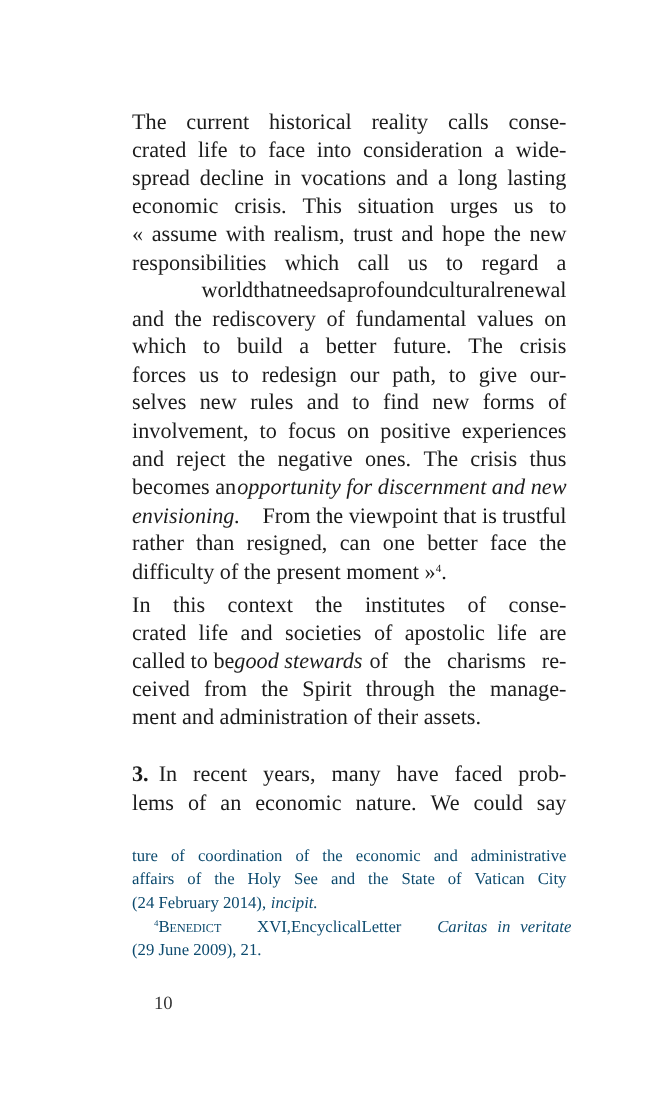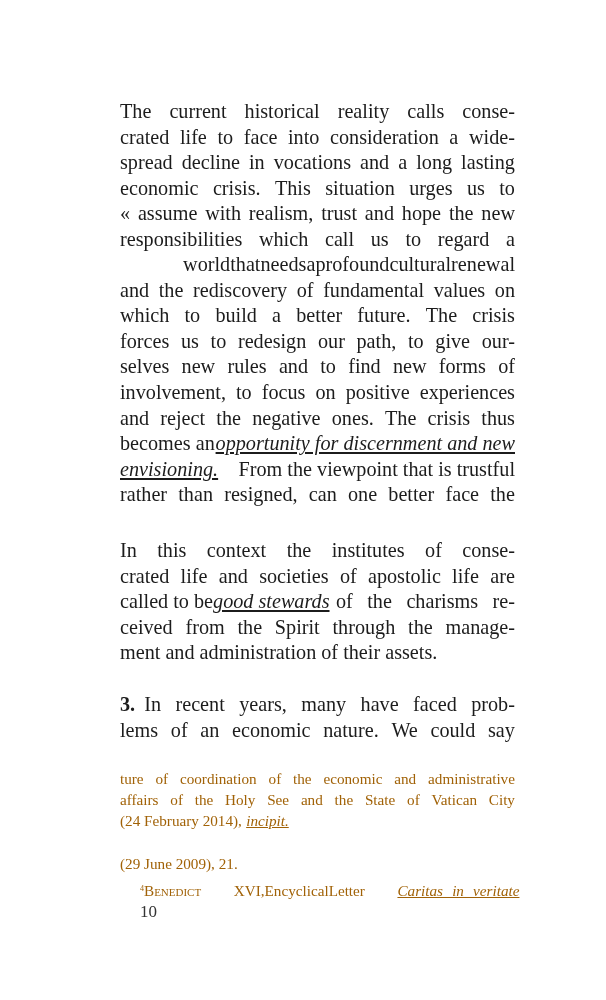--- a/index.html
+++ b/index.html
@@ -27,34 +27,34 @@
       width: 395px;
       font-size: 20.2px;
       line-height: 25.55px;
       text-align: justify;
       hyphens: manual;
     }
     .para1 { top: 99px; }
     .para2 { top: 538px; }
     .para3 { top: 692px; }
     .num { font-weight: bold; }
-    em, .it { font-style: italic; text-decoration: underline; }
+    em, .it { font-style: italic; }
     sup.fn {
       font-size: 10px;
       vertical-align: 6px;
       line-height: 0;
     }
     .footnotes {
       position: absolute;
       left: 0;
       top: 768px;
       width: 395px;
       font-size: 15.2px;
       line-height: 21.2px;
-      color: #a16207;
+      color: #0c4a6e;
     }
     .smallcaps {
       font-variant: small-caps;
     }
     .page-number {
       position: absolute;
       left: 0;
       top: 902px;
       font-size: 17px;
       color: #333333;
@@ -250,20 +250,25 @@
           <span class="w">rather</span>
           <span class="w">than</span>
           <span class="w">resigned,</span>
           <span class="w">can</span>
           <span class="w">one</span>
           <span class="w">better</span>
           <span class="w">face</span>
           <span class="w">the</span>
         </span>
       </div>
+    <div class="flex-line left">
+      <span>
+        <span>difficulty of the present moment »</span><sup class="fn">4</sup><span>.</span>
+      </span>
+    </div>
   </div>
 
   <div class="body-text para2">
     <div class="flex-line" style="padding-left: 0px;">
         <span class="js-justify" style="display: flex; justify-content: space-between; width: 100%; padding-left: 0px; box-sizing: border-box;">
           <span class="w">In</span>
           <span class="w">this</span>
           <span class="w">context</span>
           <span class="w">the</span>
           <span class="w">institutes</span>
@@ -368,21 +373,21 @@
       </div>
     <div class="fn-line left">
       <span>(24 February 2014),</span>
       <em class="it">incipit.</em>
     </div>
     <div class="fn-line" style="padding-left:20px;">
       <span style="display:flex; width:100%; justify-content:space-between; align-items:baseline;gap:28px;">
         <span>
           <sup class="fn" style="font-size:8px; vertical-align:5px;">4</sup><span class="smallcaps">Benedict</span>
         </span>
-        <span class="js-justify" style="flex: 1 1 0%; margin-left: 0.3em; margin-right: 0.3em; display: flex; justify-content: space-between; margin-top: 48px;">
+        <span class="js-justify" style="flex: 1 1 0%; margin-left: 0.3em; margin-right: 0.3em; display: flex; justify-content: space-between;">
             <span class="w">XVI,</span>
             <span class="w">Encyclical</span>
             <span class="w">Letter</span>
           </span>
         <em class="it" style="word-spacing:0.35em;">Caritas in veritate</em>
       </span>
     </div>
     <div class="fn-line left">
       <span>(29 June 2009), 21.</span>
     </div>

